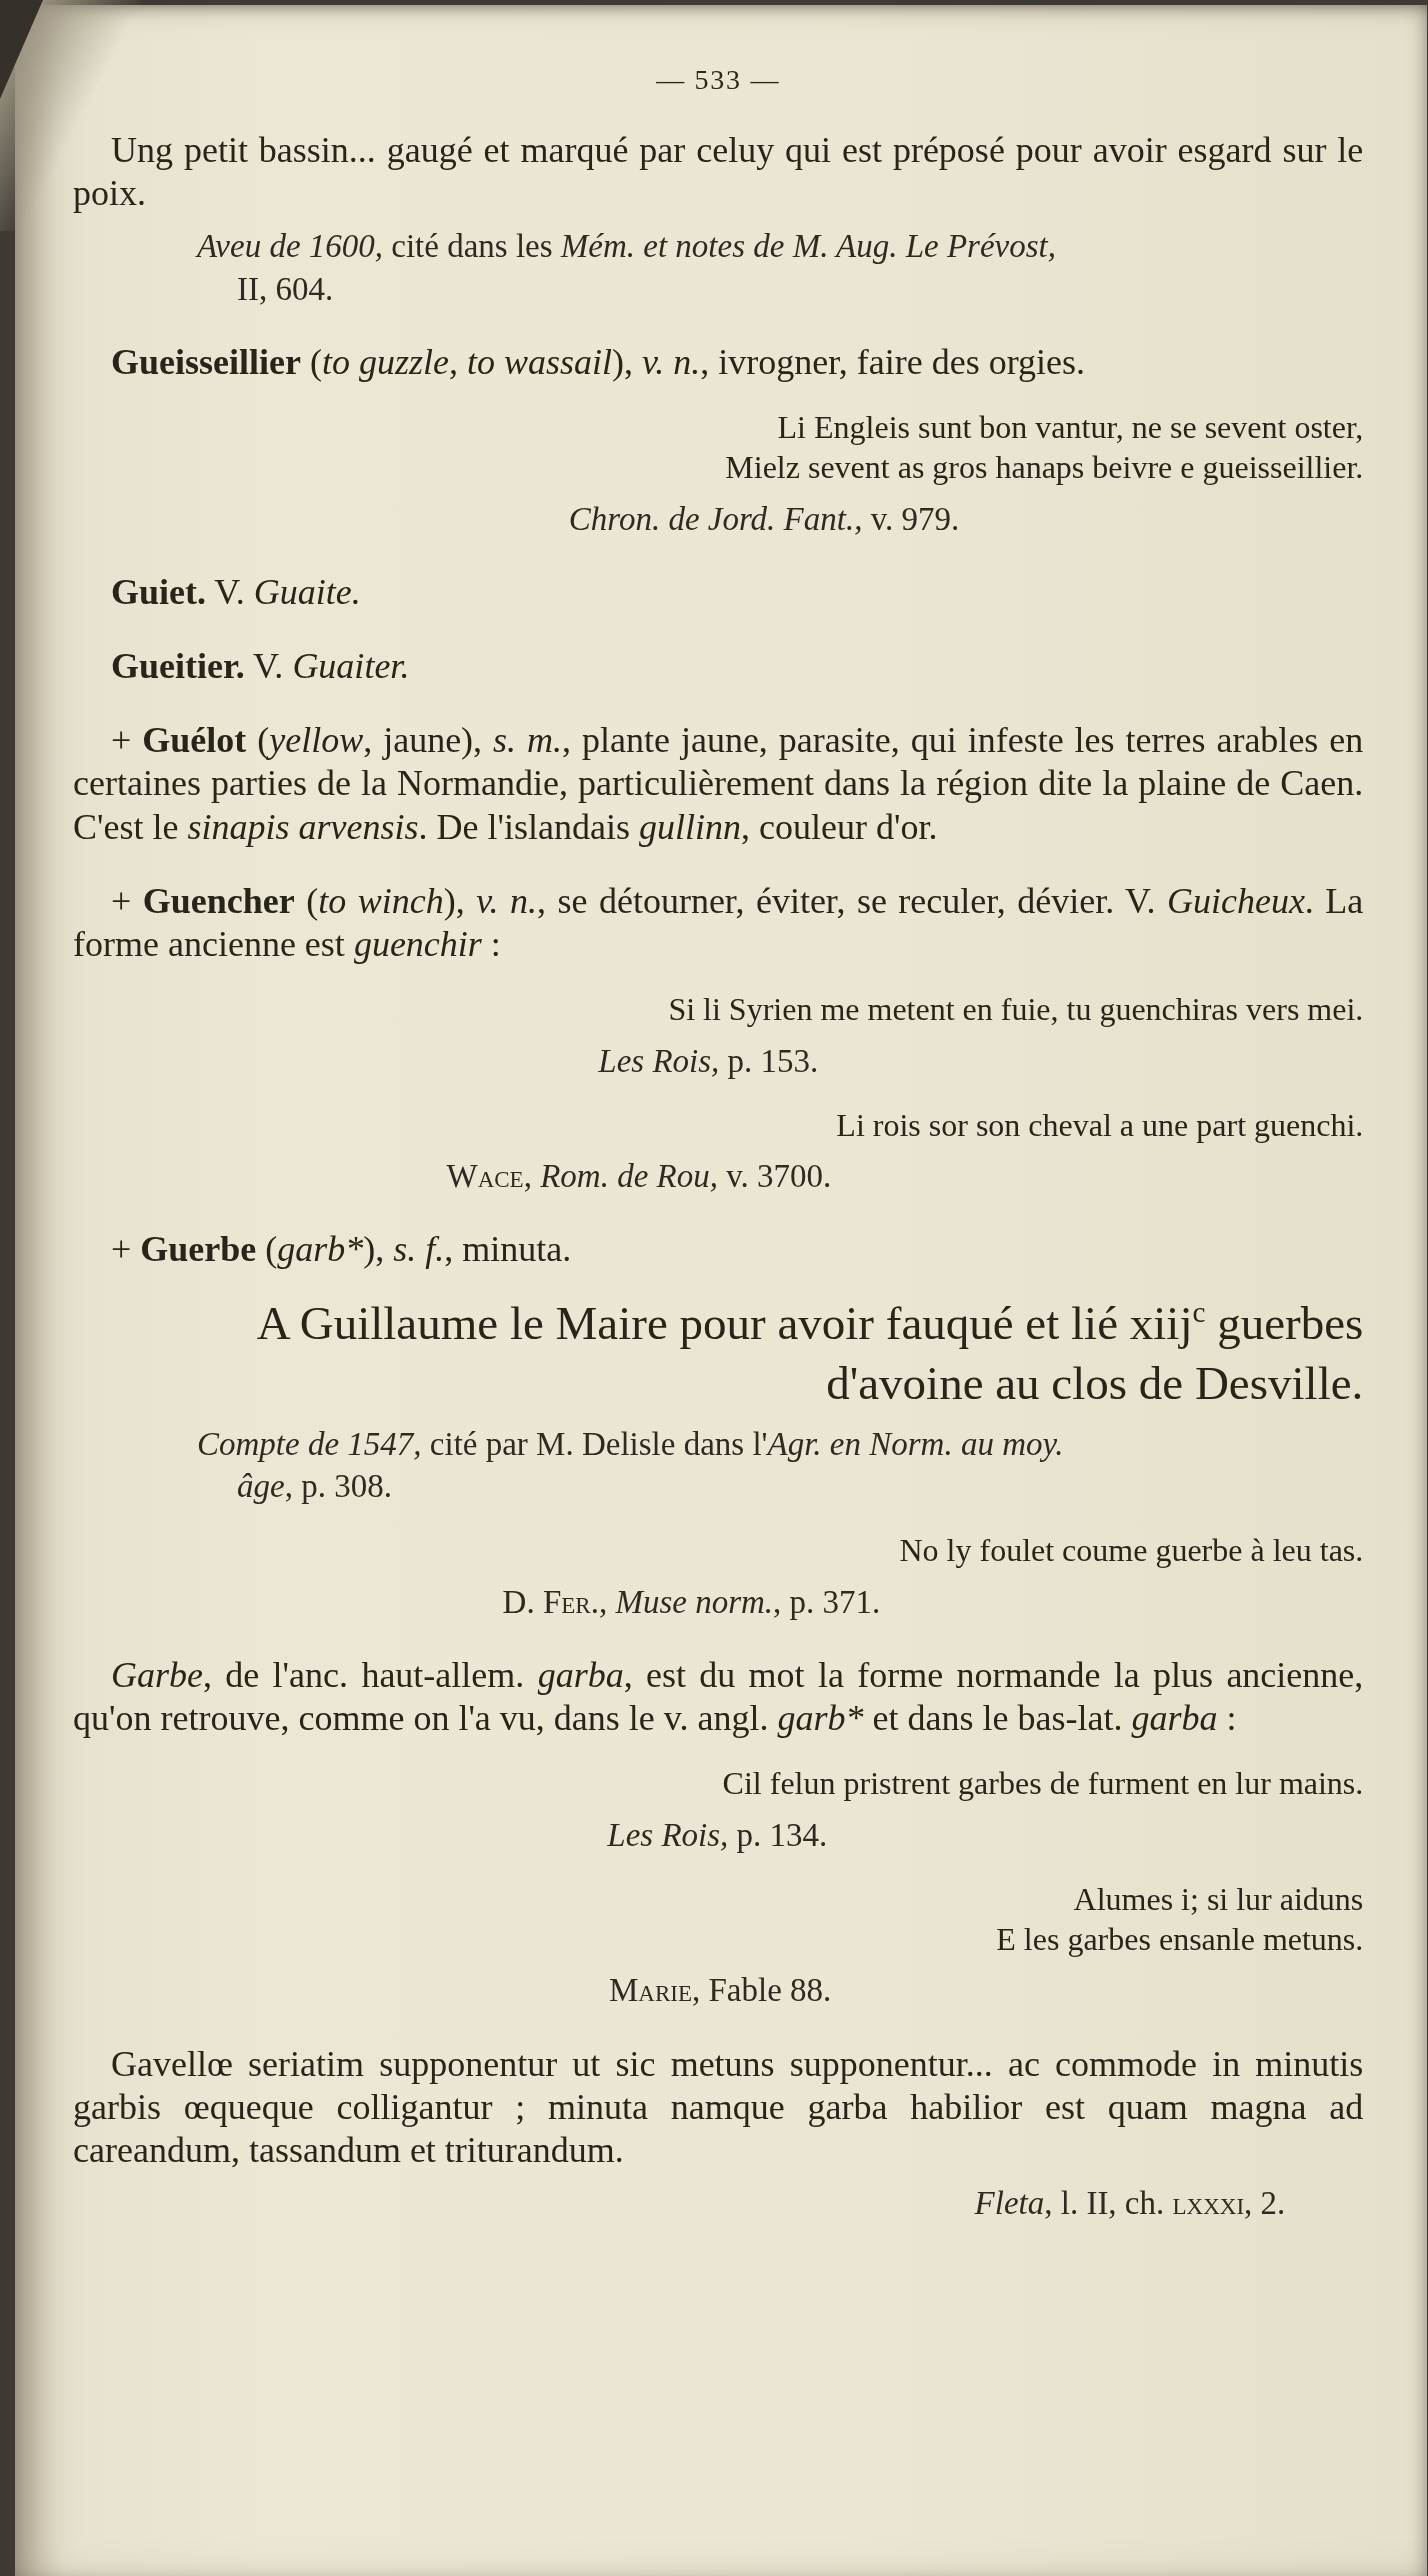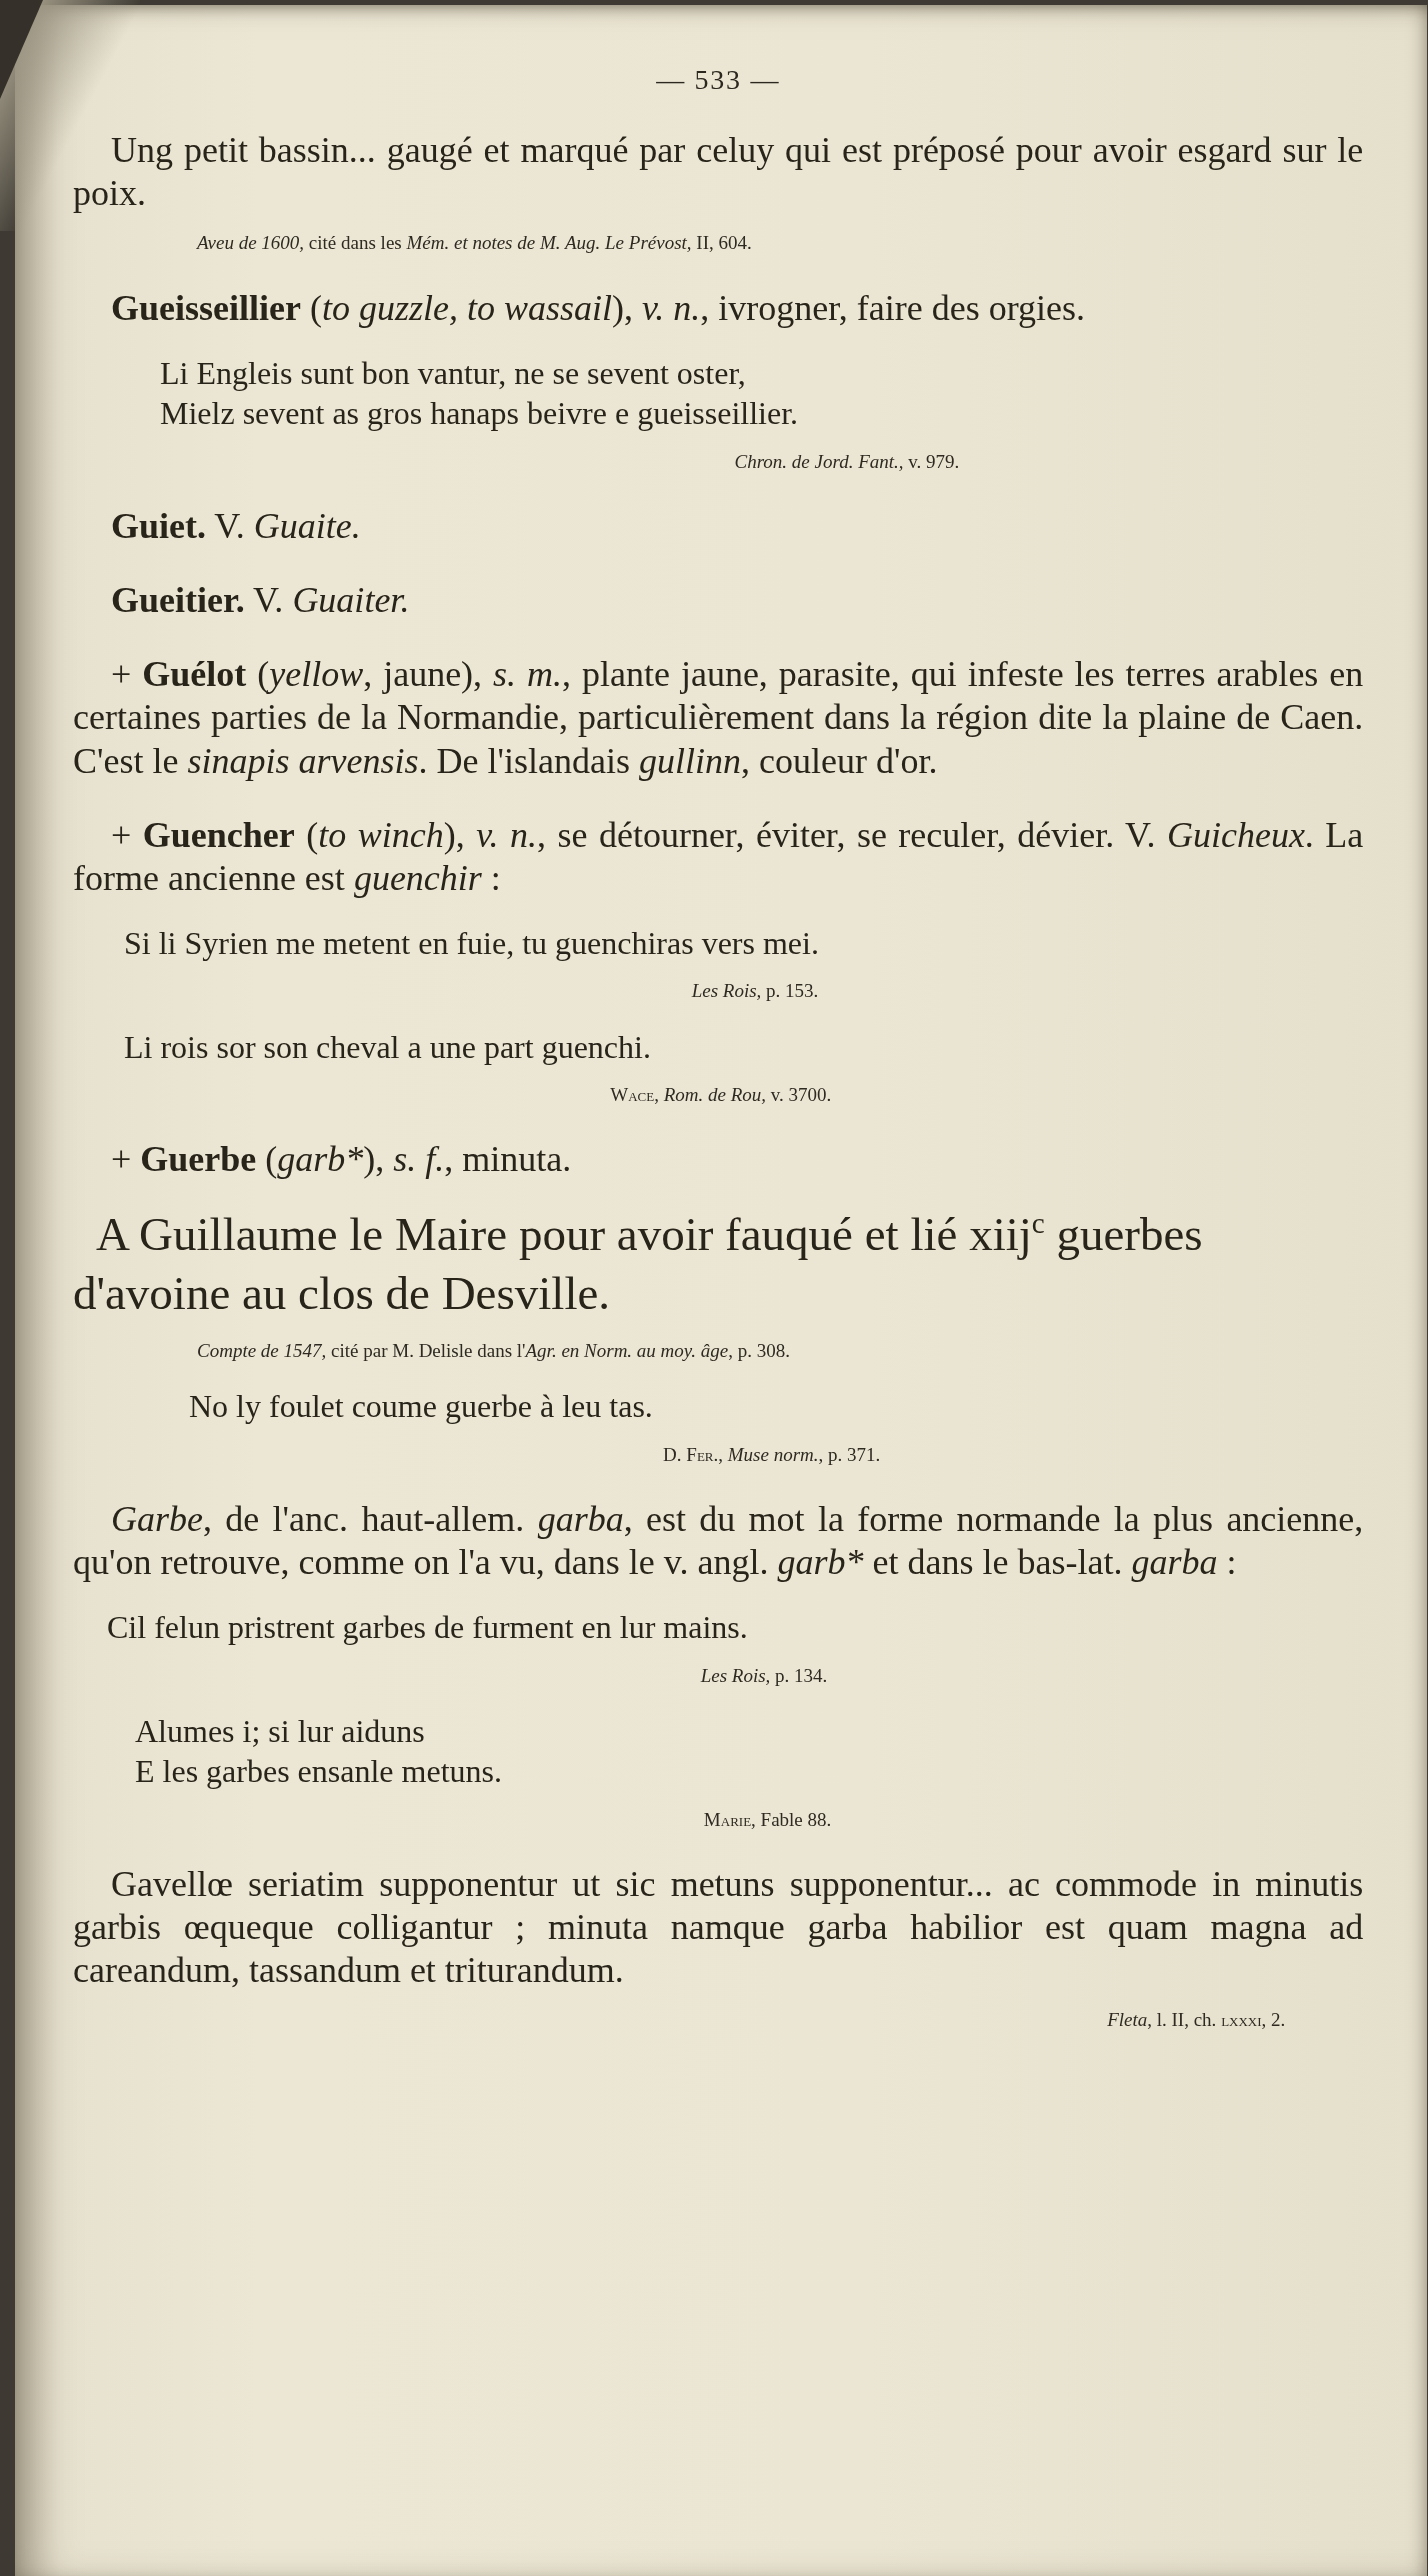--- a/index.html
+++ b/index.html
@@ -37,22 +37,22 @@
     padding-top: 59px;
     text-align: center;
     font-size: 28px;
     letter-spacing: 1.7px;
     color: #2c2820;
   }
   p { margin: 0; }
   .body  { font-size: 36px; line-height: 1.2; text-align: justify; margin-top: 25px; color: #282419; }
   .indent { text-indent: 38px; }
   .entry { margin-top: 31px; }
-  .quote { font-size: 32px; line-height: 1.26; margin-top: 23px; text-align: left; color: #282419; }
-  .cite  { font-size: 19px; line-height: 1.28; margin-top: 16px; color: #2e2a21; }
+  .quote { font-size: 32px; line-height: 1.26; margin-top: 23px; text-align: right; color: #282419; }
+  .cite  { font-size: 33px; line-height: 1.28; margin-top: 10px; color: #2e2a21; }
   .cite-block { margin-left: 124px; margin-right: 272px; padding-left: 40px; text-indent: -40px; text-align: left; }
   .cite-line  { text-align: right; }
   .b   { font-weight: 700; }
   .it  { font-style: italic; }
   .sc  { font-variant: small-caps; }
   .sup { vertical-align: super; font-size: 0.62em; line-height: 0; }
 </style>
 </head>
 <body>
 

